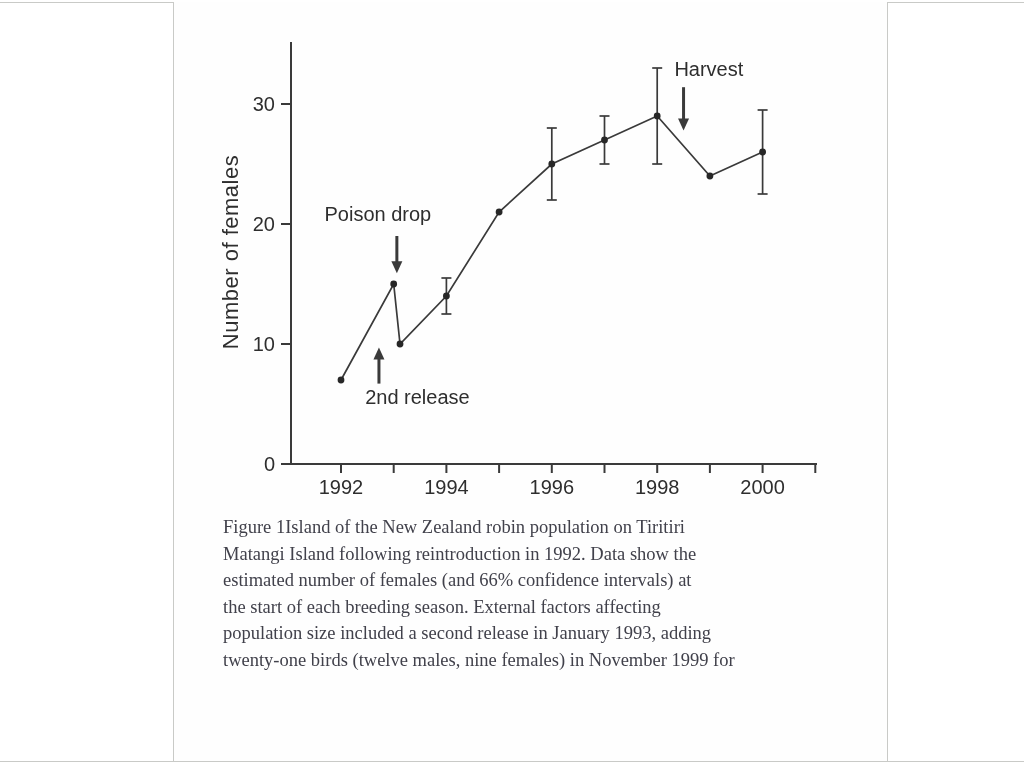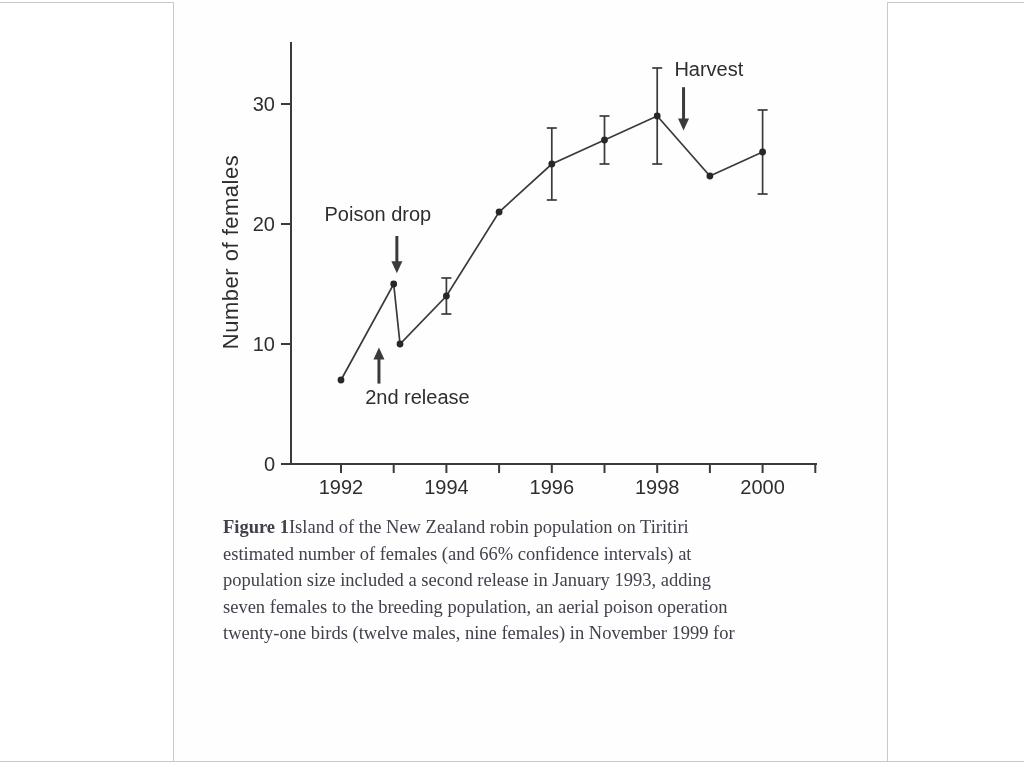--- a/index.html
+++ b/index.html
@@ -15,21 +15,21 @@
     background:#fefefe;border-left:1px solid #c9cac7;border-right:1px solid #c9cac7;
     box-sizing:border-box;
   }
   .chart{position:absolute;left:0;top:0;width:715px;height:512px;}
   .caption{
     position:absolute;left:49px;top:512px;width:628px;
     font-family:"Liberation Serif",serif;font-size:18.5px;line-height:26.6px;
     color:#41414b;
   }
   .cap-line{white-space:nowrap;}
-  .cap-label{font-weight:700;}
+  .cap-label{font-weight:400;}
 </style>
 </head>
 <body>
 
 <div class="stage">
   <div class="rule rule-top"></div>
   <div class="rule rule-bottom"></div>
 
   <div class="page">
 
@@ -92,20 +92,21 @@
         <text x="416.4150000000024" y="402" text-anchor="middle" font-size="20" fill="#2e2e2e">2nd release</text>
         <line x1="377.94400000000144" y1="381.6" x2="377.94400000000144" y2="356.6" stroke="#3a3a3a" stroke-width="3"></line>
         <polygon points="377.94400000000144,345.6 372.44400000000144,357.6 383.44400000000144,357.6" fill="#3a3a3a"></polygon>
         <text x="707.8460000000009" y="74.40000000000003" text-anchor="middle" font-size="20" fill="#2e2e2e">Harvest</text>
         <line x1="682.55" y1="85.20000000000005" x2="682.55" y2="117.39999999999998" stroke="#3a3a3a" stroke-width="3"></line>
         <polygon points="682.55,128.39999999999998 677.05,116.39999999999998 688.05,116.39999999999998" fill="#3a3a3a"></polygon>
       </svg>
 
     <div class="caption">
       <div class="cap-line"><span class="cap-label">Figure 1</span><span>Island of the New Zealand robin population on Tiritiri</span></div>
+      <div class="cap-line">Matangi Island following reintroduction in 1992. Data show the</div>
       <div class="cap-line">estimated number of females (and 66% confidence intervals) at</div>
+      <div class="cap-line">the start of each breeding season. External factors affecting</div>
       <div class="cap-line">population size included a second release in January 1993, adding</div>
-      <div class="cap-line">seven females to the breeding population, an aerial poison operation</div>
       <div class="cap-line">twenty-one birds (twelve males, nine females) in November 1999 for</div>
     </div>
 
   </div>
 </div>
 
 </body></html>

